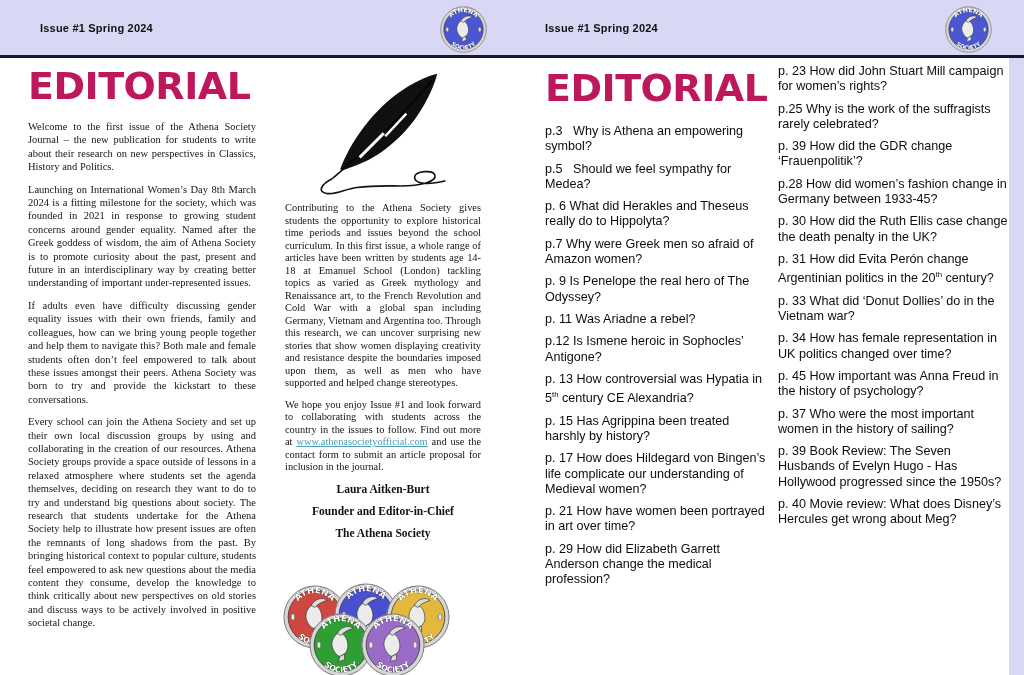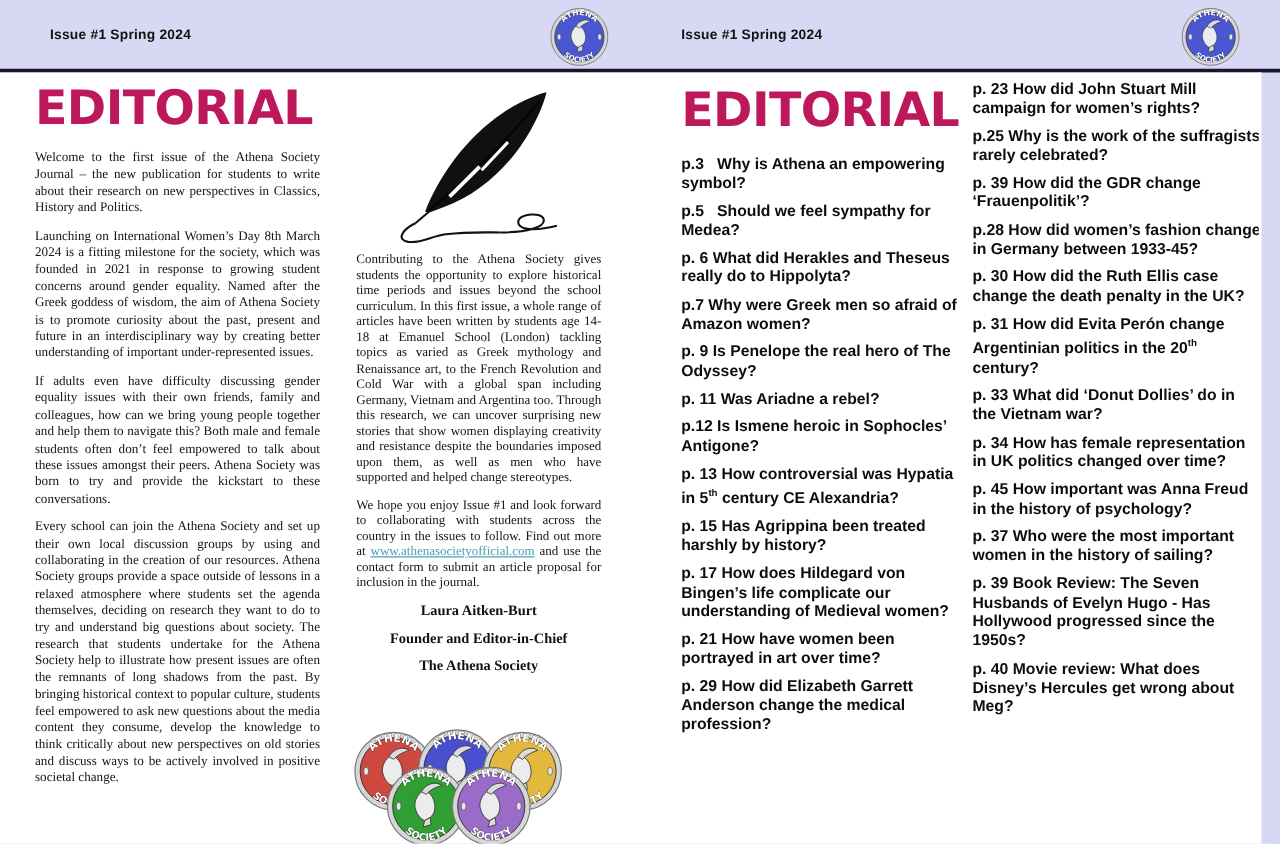--- a/index.html
+++ b/index.html
@@ -46,21 +46,21 @@
   .ring-0 { left:-2px;  top:0; }
   .ring-1 { left:49px;  top:-2px; }
   .ring-2 { left:101px; top:0; }
   .ring-3 { left:24px;  top:28px; }
   .ring-4 { left:76px;  top:28px; }
 
   
   .col-contents1 { left:545px; top:8px; width:224px; }
   .col-contents1 h1 { margin-bottom:14px; }
   .col-contents2 { left:778px; top:6px; width:232px; }
-  .entries .entry { font-family:"Liberation Sans",sans-serif; font-weight:bold; font-size:12.6px;
+  .entries .entry { font-family:"Liberation Sans",sans-serif; font-weight:normal; font-size:12.6px;
           line-height:15.3px; color:#0d0d0d; margin-bottom:7px; white-space:pre-wrap; }
   .entries .entry sup { font-size:.62em; }
   .header-logo svg { width:100%; height:100%; }
 </style>
 </head>
 <body>
 
 <div class="stage">
 
   <header class="topbar">

